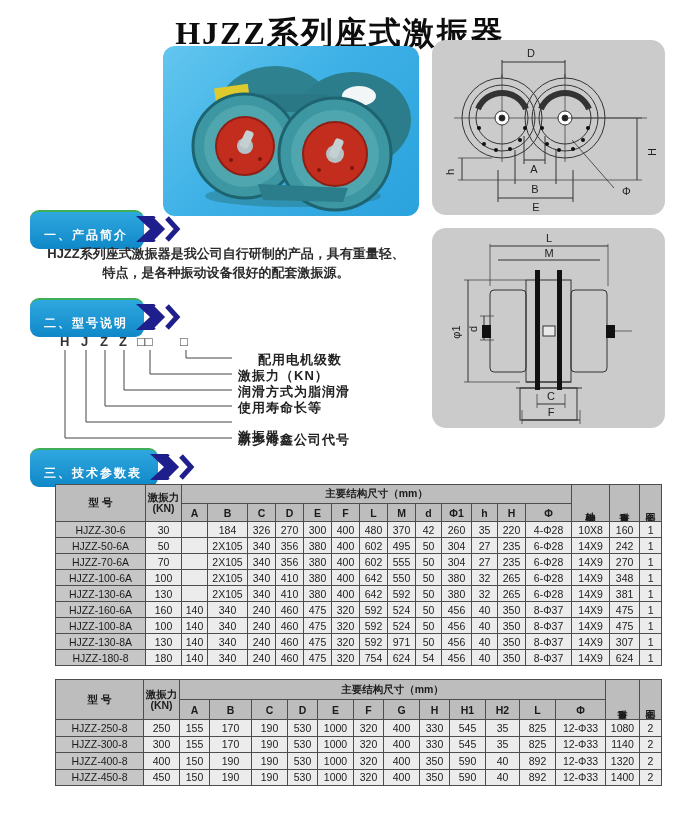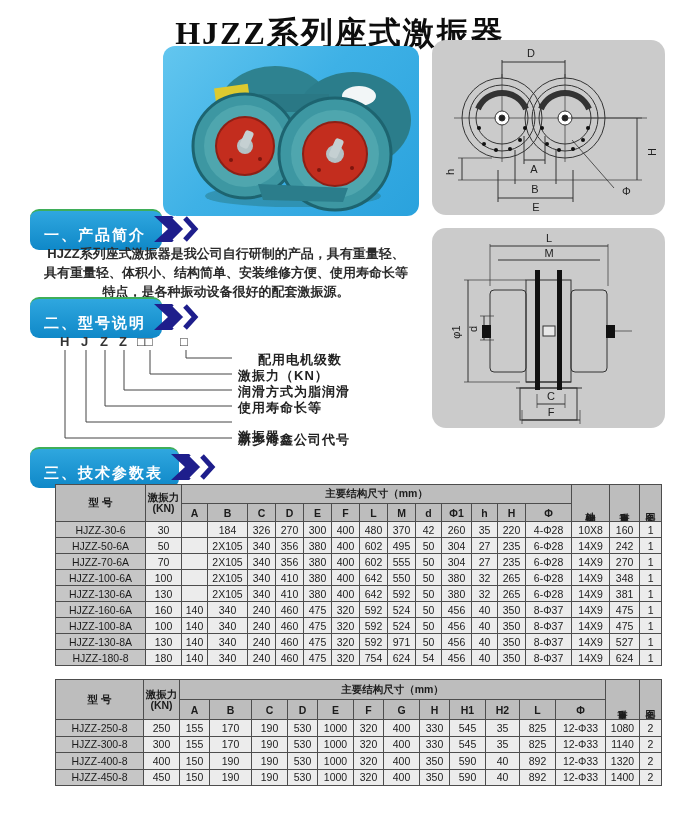--- a/index.html
+++ b/index.html
@@ -22,21 +22,21 @@
   }
   .draw-panel.d1{left:432px;top:40px;width:233px;height:175px;}
   .draw-panel.d2{left:432px;top:228px;width:233px;height:200px;}
   .draw-panel svg{display:block;}
   .dim-text{font-family:"Liberation Sans", sans-serif;font-size:11px;fill:#222;}
   
   .banner{position:absolute;display:flex;align-items:center;height:30px;}
   .banner-pill{
     background:linear-gradient(#2fa7df,#0f88c8);
     border-top:2px solid #3fae5a;
-    color:#fff;font-weight:bold;font-size:15px;letter-spacing:2px;
+    color:#fff;font-weight:bold;font-size:12px;letter-spacing:2px;
     padding:15px 16px 5px 14px;border-radius:9px;white-space:nowrap;
   }
   .banner-arrow{margin-left:-8px;}
   
   .intro{
     position:absolute;left:26px;top:244px;width:400px;text-align:center;
     font-size:13px;font-weight:bold;color:#2b2b2b;line-height:19px;
   }
   
   .model-diagram{position:absolute;left:40px;top:334px;width:400px;height:116px;}
@@ -214,21 +214,20 @@
   <span class="banner-pill">一、产品简介</span>
   <svg class="banner-arrow" width="46" height="30" viewBox="0 0 46 30">
     <polygon points="0,2 18,2 34,15 18,28 0,28 14,15" fill="#1e1e8c"></polygon>
     <polyline points="20,3 32,15 20,27" stroke="#ffffff" stroke-width="4" fill="none"></polyline>
     <polyline points="31,4 41,15 31,26" stroke="#1e1e8c" stroke-width="5" fill="none"></polyline>
   </svg>
 </div>
 
 <div class="intro">
   <div>HJZZ系列座式激振器是我公司自行研制的产品，具有重量轻、</div>
-  <div>具有重量轻、体积小、结构简单、安装维修方便、使用寿命长等</div>
   <div>特点，是各种振动设备很好的配套激振源。</div>
 </div>
 
 <div class="banner" style="left:30px;top:302px;">
   <span class="banner-pill">二、型号说明</span>
   <svg class="banner-arrow" width="46" height="30" viewBox="0 0 46 30">
     <polygon points="0,2 18,2 34,15 18,28 0,28 14,15" fill="#1e1e8c"></polygon>
     <polyline points="20,3 32,15 20,27" stroke="#ffffff" stroke-width="4" fill="none"></polyline>
     <polyline points="31,4 41,15 31,26" stroke="#1e1e8c" stroke-width="5" fill="none"></polyline>
   </svg>
@@ -468,21 +467,21 @@
         <td>475</td>
         <td>320</td>
         <td>592</td>
         <td>971</td>
         <td>50</td>
         <td>456</td>
         <td>40</td>
         <td>350</td>
         <td>8-Φ37</td>
         <td>14X9</td>
-        <td>527</td>
+        <td>307</td>
         <td>1</td>
       </tr>
       <tr>
         <td class="model">HJZZ-180-8</td>
         <td>180</td>
         <td>140</td>
         <td>340</td>
         <td>240</td>
         <td>460</td>
         <td>475</td>

